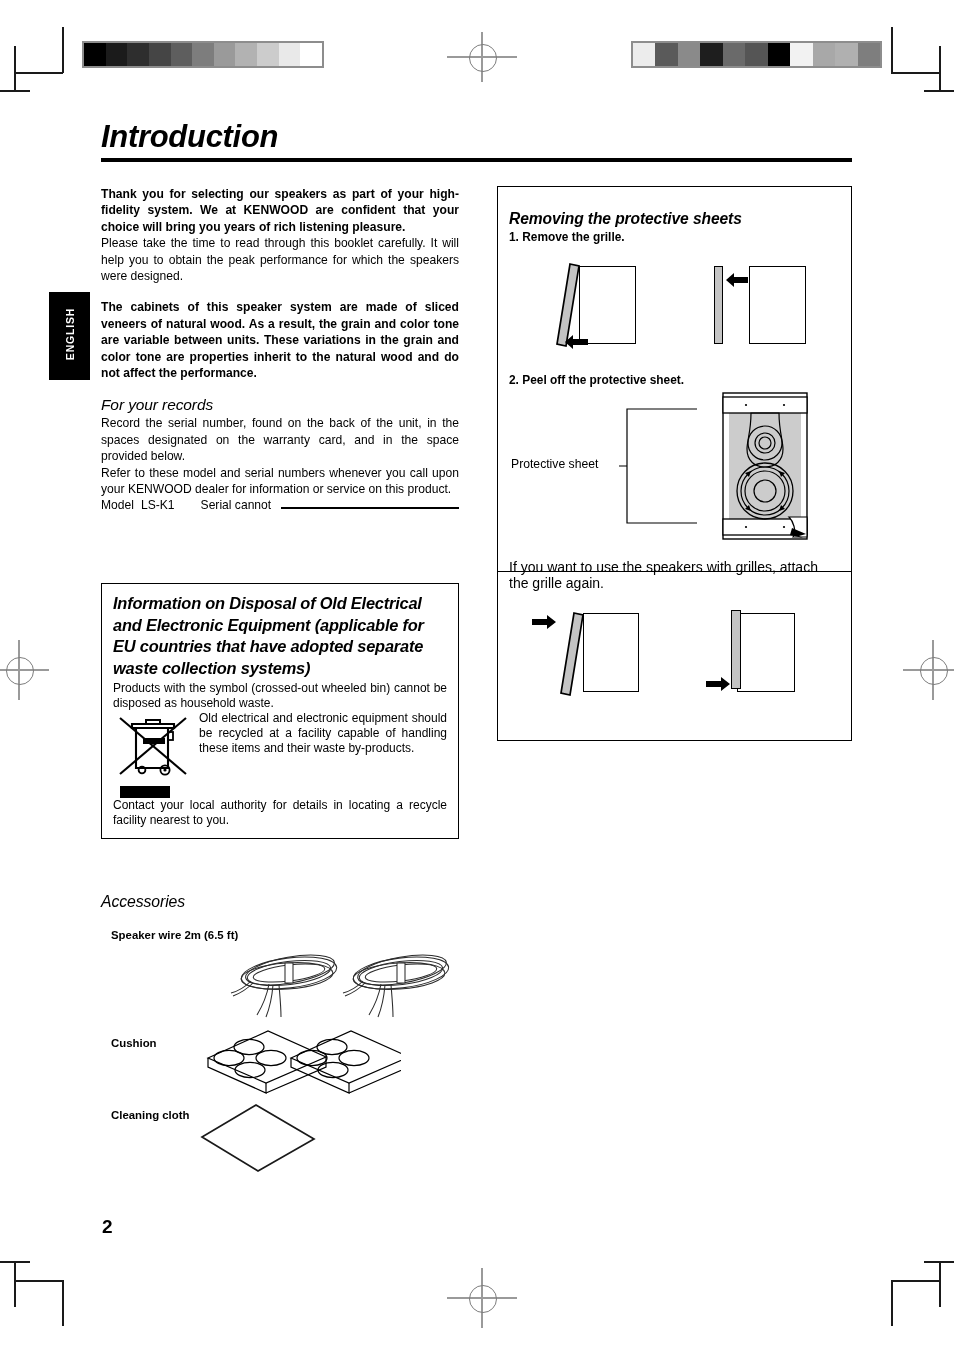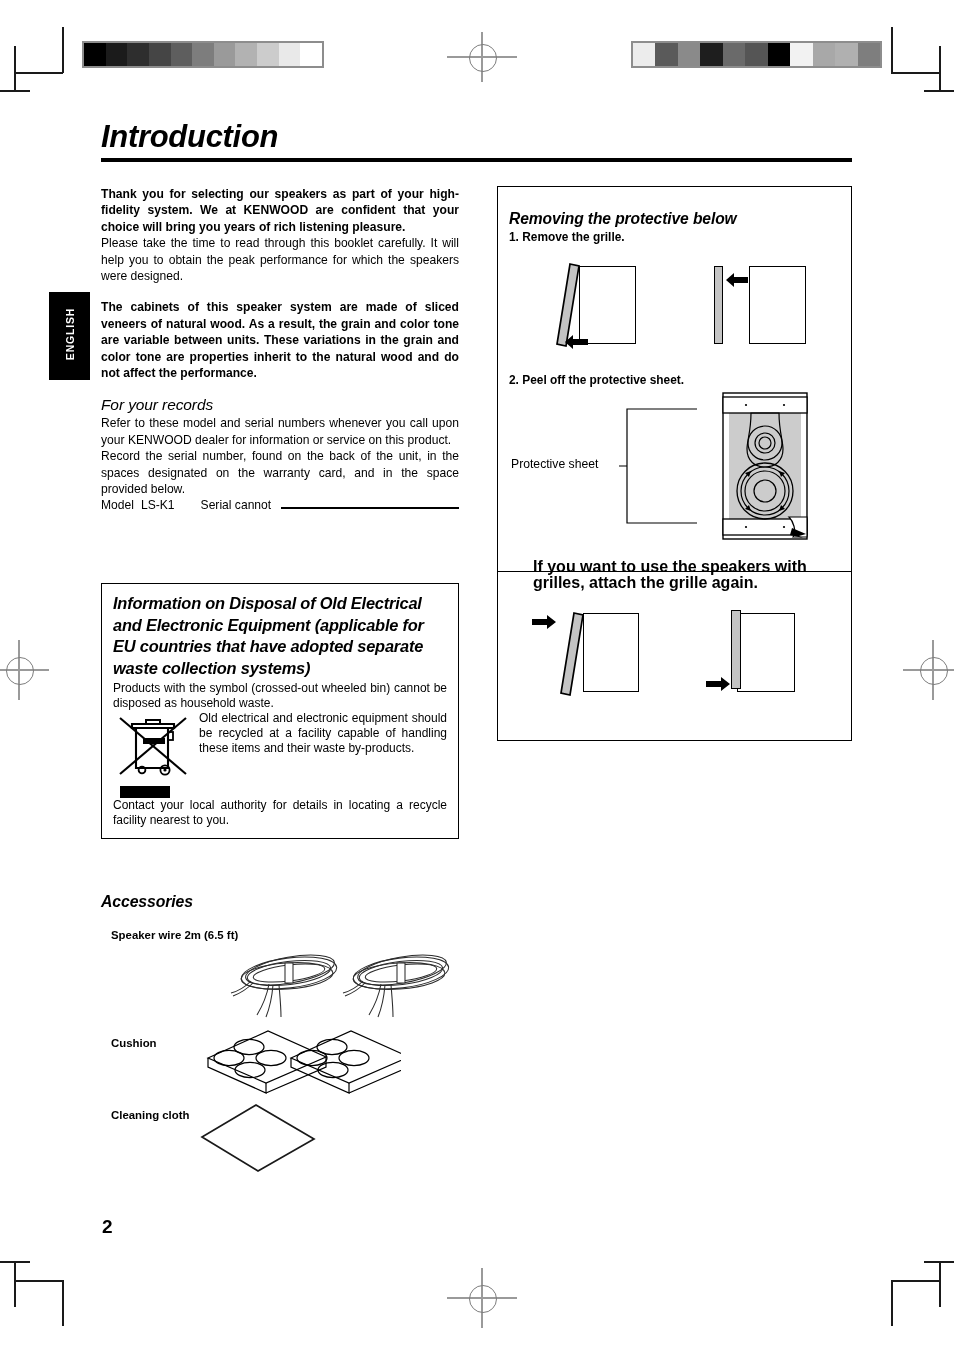--- a/index.html
+++ b/index.html
@@ -140,21 +140,21 @@
   .bin-bar {
     position: absolute;
     left: 4px; bottom: 0;
     width: 50px; height: 12px;
     background: #000;
   }
 
   
   .acc-section { position: absolute; left: 101px; top: 893px; width: 400px; }
   .acc-title {
-    font-size: 15.8px; font-weight: bold; font-style: italic;
+    font-size: 15.8px; font-weight: normal; font-style: italic;
     letter-spacing: -0.1px;
   }
   .acc-row { position: relative; }
   .acc-label {
     font-size: 11.4px; font-weight: bold;
     position: absolute; left: 10px;
   }
 
   
   .rbox {
@@ -162,21 +162,21 @@
     box-sizing: border-box;
     border: 1.3px solid #000;
   }
   #box-protect { left: 497px; top: 186px; width: 355px; height: 555px; padding: 10px 11px; }
   .rbox .intro-bold { font-size: 11.9px; font-weight: bold; line-height: 16px; }
   .rbox h2.sub {
     font-size: 15.6px; font-weight: bold; font-style: italic;
     margin: 13px 0 0 0; letter-spacing: -0.1px;
   }
   .rbox .step { font-size: 11.9px; font-weight: bold; margin-top: 2px; }
-  .rbox .note-bold { font-size: 16px; font-weight: bold; line-height: 16px; margin-left: 24px; }
+  .rbox .note-bold { font-size: 14px; font-weight: normal; line-height: 16px; }
 
   .divider-line { height: 1.3px; background: #000; }
 
   
   .fig { position: relative; }
   .cabinet {
     position: absolute;
     border: 1.6px solid #000;
     background: #fff;
     box-sizing: border-box;
@@ -288,22 +288,22 @@
     <p class="body-txt bold">Thank you for selecting our speakers as part of your high-fidelity system. We at KENWOOD are confident that your choice will bring you years of rich listening pleasure.</p>
     <p class="body-txt">Please take the time to read through this booklet carefully. It will help you to obtain the peak performance for which the speakers were designed.</p>
 
     <div class="gap-md"></div>
 
     <p class="body-txt bold">The cabinets of this speaker system are made of sliced veneers of natural wood. As a result, the grain and color tone are variable between units. These variations in the grain and color tone are properties inherit to the natural wood and do not affect the performance.</p>
 
     <div class="gap-md"></div>
 
     <div class="heading-it">For your records</div>
+    <p class="body-txt">Record the serial number, found on the back of the unit, in the spaces designated on the warranty card, and in the space provided below.</p>
     <p class="body-txt">Refer to these model and serial numbers whenever you call upon your KENWOOD dealer for information or service on this product.</p>
-    <p class="body-txt">Record the serial number, found on the back of the unit, in the spaces designated on the warranty card, and in the space provided below.</p>
 
     <div class="serial-row">
       <span class="m-label">Model</span>
       <span class="m-value">LS-K1</span>
       <span>Serial cannot</span>
       <span class="serial-rule"></span>
     </div>
   </div>
 
   <div class="disposal-box">
@@ -422,21 +422,21 @@
         </svg>
       </div>
     </div>
   </div>
 
   <div class="page-num">2</div>
 
   <div class="rbox" id="box-protect">
 
 
-    <h2 class="sub">Removing the protective below</h2>
+    <h2 class="sub">Removing the protective sheets</h2>
 
     <p class="step">1. Remove the grille.</p>
 
     <div class="fig" style="height:115px; margin-top:12px;">
 
       <div class="cabinet" style="left:70px; top:10px; width:57px; height:78px;"></div>
       <div style="position:absolute; left:44px; top:6px;">
         <svg width="40" height="92" viewBox="0 0 40 92">
           <path d="M17 2 L26 4 L13 84 L4 82 Z" fill="#c4c4c4" stroke="#000" stroke-width="1.7"></path>
         </svg>

